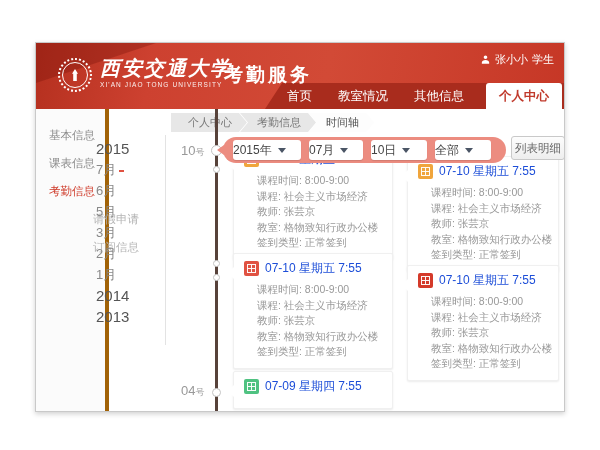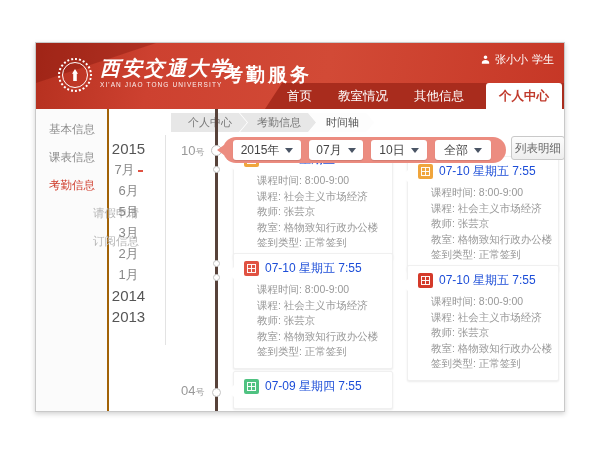--- a/index.html
+++ b/index.html
@@ -29,53 +29,53 @@
   .uni-en { font-size:6.5px; letter-spacing:1.1px; opacity:.92; margin-top:2px; }
   .svc { position:absolute; left:188px; top:19px; color:#fff; font-size:19px; font-weight:bold; letter-spacing:3px; }
   .user { position:absolute; right:10px; top:9px; color:#fff; font-size:11px; display:flex; align-items:center; gap:4px; }
   .user svg { width:11px; height:11px; fill:#fff; }
   .nav { position:absolute; right:2px; bottom:0; height:26px; display:flex; align-items:center; }
   .nav-item { color:#fff; font-size:12.5px; line-height:26px; padding:0 13px; cursor:pointer; }
   .nav-tab { background:#fff; color:#c0392b; font-weight:bold; font-size:12.5px; line-height:26px;
              padding:0 13px; border-radius:3px 3px 0 0; margin-left:9px; }
 
   
-  .side { position:absolute; left:0; top:66px; width:73px; height:304px; background:#fbfbfb; border-right:2px solid #a16207; padding-top:6px; }
+  .side { position:absolute; left:0; top:66px; width:73px; height:304px; background:#fbfbfb; border-right:4px solid #a16207; padding-top:12px; }
   .side-item { font-size:11.5px; line-height:28px; padding-left:13px; color:#8a8a8a; white-space:nowrap; cursor:pointer; }
   .side-item.dim { color:#b5b5b5;margin-left:44px; }
   .side-item.active { color:#cf3a29; }
 
   
   .crumbs { position:absolute; left:135px; top:70px; display:flex; }
   .crumb { height:19px; line-height:19px; padding:0 15px 0 17px; background:#e7e7e7; color:#777;
            font-size:11px; margin-left:-7px;
            clip-path:polygon(0 0,calc(100% - 8px) 0,100% 50%,calc(100% - 8px) 100%,0 100%,8px 50%); }
   .crumb:first-child { margin-left:0; clip-path:polygon(0 0,calc(100% - 8px) 0,100% 50%,calc(100% - 8px) 100%,0 100%); }
   .crumb.active { background:#fdfdfd; color:#555; filter:drop-shadow(0 0 1px rgba(0,0,0,.3)); }
 
   
-  .ynav { position:absolute; left:60px; top:95px; width:65px; text-align:center; }
+  .ynav { position:absolute; left:60px; top:95px; width:65px; text-align:left; }
   .ynav .yr { font-size:15px; color:#555; height:21px; line-height:21px; cursor:pointer; }
   .ynav .mo { font-size:13px; color:#888; height:21px; line-height:21px; cursor:pointer; }
   .ynav .mo.current::after { content:''; display:inline-block; width:5px; height:2px; background:#e05242;
            margin-left:3px; vertical-align:middle; }
   .ruler { position:absolute; left:129px; top:92px; width:1px; height:210px; background:#e3e3e3; }
 
   
   .spine { position:absolute; left:179px; top:66px; width:3px; height:304px; background:#57423a; }
   .dot { position:absolute; background:#fff; border:1px solid #c3c3c3; border-radius:50%; }
   .daylab { position:absolute; font-size:13px; color:#999; }
   .daylab .sfx { font-size:9px; }
 
   
   .fbar { position:absolute; left:187px; top:94px; width:283px; height:26px; background:#ec8c80;
           border-radius:13px; display:flex; align-items:center; gap:8px; padding:0 10px; z-index:6; }
   .fbar::before { content:''; position:absolute; left:-6px; top:8px; width:0; height:0;
           border-top:5px solid transparent; border-bottom:5px solid transparent; border-right:7px solid #ec8c80; }
-  .dd { background:#fff; border-radius:3px; height:20px; display:flex; align-items:center; justify-content:center;
+  .dd { background:#fff; border-radius:3px; height:20px; display:flex; align-items:center; justify-content:flex-start;
         gap:6px; font-size:12px; color:#444; box-shadow:0 1px 1px rgba(0,0,0,.12); cursor:pointer; }
   .dd .caret { width:0; height:0; border-left:4px solid transparent; border-right:4px solid transparent;
         border-top:5px solid #4a5565; }
   .dd.w1{width:68px} .dd.w2{width:54px} .dd.w3{width:56px} .dd.w4{width:56px}
   .listbtn { position:absolute; left:475px; top:93px; width:54px; height:24px; z-index:6;
         background:linear-gradient(#fdfdfd,#eeeeee); border:1px solid #c9c9c9; border-radius:3px;
         font-size:11.5px; color:#666; text-align:center; line-height:22px; cursor:pointer; }
 
   
   .card { position:absolute; background:#fff; border:1px solid #f0f0f0; border-radius:2px;

